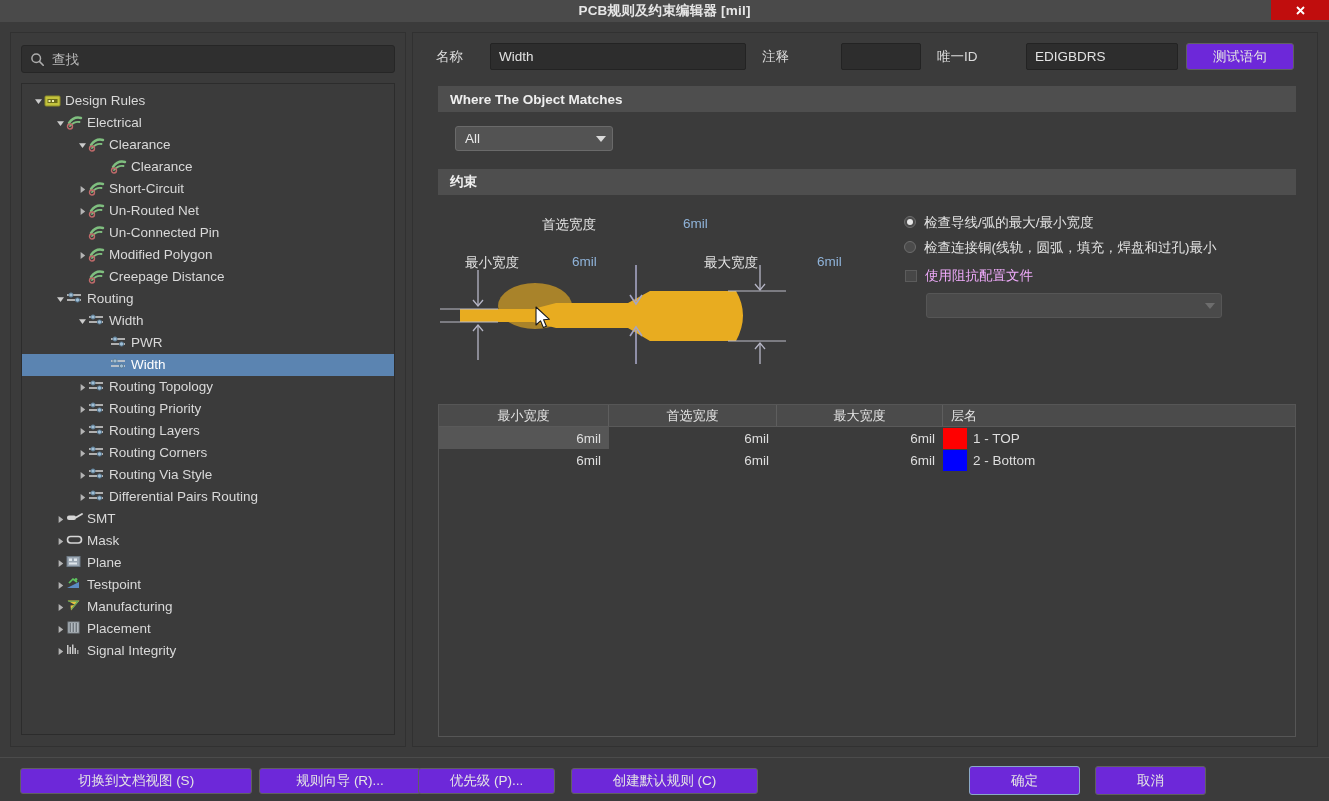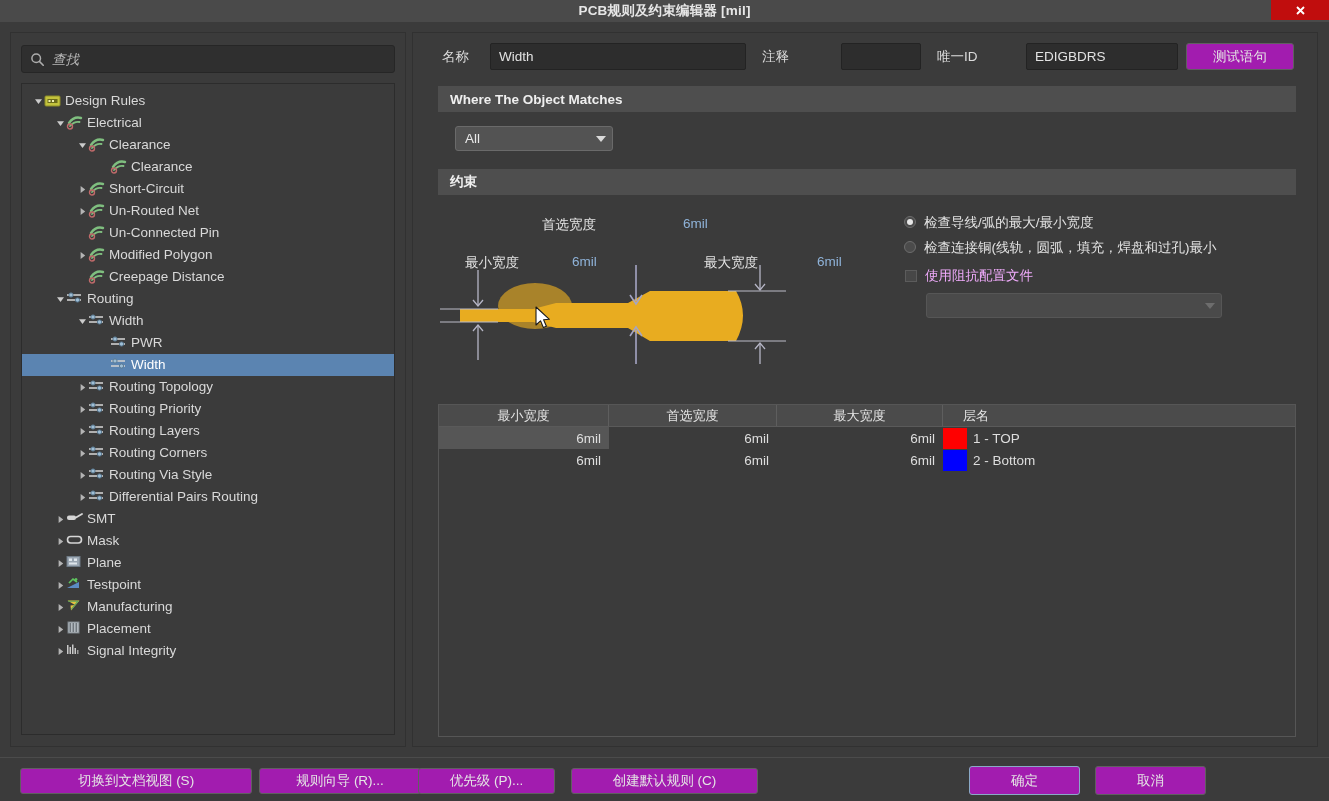--- a/index.html
+++ b/index.html
@@ -37,21 +37,21 @@
     box-sizing:border-box;
   }
   .search{
     position:absolute;left:10px;top:12px;width:374px;height:28px;
     background:#2f2f2f;border:1px solid #262626;border-radius:3px;
     box-sizing:border-box;display:flex;align-items:center;padding:0 8px;
   }
   .search .mag{width:15px;height:15px;flex:none;margin-right:7px;opacity:.8;}
   .search input{
     background:transparent;border:0;outline:0;color:#5eead4;
-    font-family:inherit;font-size:13.5px;width:100%;padding:0;font-style:italic;
+    font-family:inherit;font-size:13.5px;width:100%;padding:0;
   }
   .search input::placeholder{color:#b9b9b9;}
   .tree{
     position:absolute;left:10px;top:50px;width:374px;height:652px;
     background:#3b3b3b;border:1px solid #2c2c2c;box-sizing:border-box;
     overflow:hidden;padding-top:6px;
   }
   .trow{
     position:relative;height:22px;display:flex;align-items:center;
     white-space:nowrap;cursor:default;
@@ -72,21 +72,21 @@
   .lab{position:absolute;font-size:13.5px;color:#dcdcdc;line-height:20px;}
   .tbox{
     position:absolute;background:#2d2d2d;border:1px solid #232323;border-radius:2px;
     box-sizing:border-box;height:27px;display:flex;align-items:center;padding:0 8px;
   }
   .tbox input{
     background:transparent;border:0;outline:0;color:#e2e2e2;
     font-family:inherit;font-size:13.5px;width:100%;padding:0;
   }
   .btn{
-    background:#a21caf;border:1px solid #606060;border-radius:3px;color:#e4e4e4;
+    background:#6d28d9;border:1px solid #606060;border-radius:3px;color:#e4e4e4;
     font-family:inherit;font-size:13.5px;display:flex;align-items:center;justify-content:center;
     cursor:pointer;box-sizing:border-box;
   }
 
   .sectionhdr{
     position:absolute;left:25px;width:858px;height:26px;
     background:#4e4e4e;display:flex;align-items:center;padding-left:12px;
     box-sizing:border-box;font-weight:bold;font-size:13.5px;color:#efefef;
   }
   .combo{
@@ -123,21 +123,21 @@
   
   .tblwrap{
     position:absolute;left:25px;top:371px;width:858px;height:333px;
     border:1px solid #565656;background:#3b3b3b;box-sizing:border-box;overflow:hidden;
   }
   .thead{display:flex;height:21px;background:#4b4b4b;border-bottom:1px solid #5a5a5a;}
   .th{
     font-size:13px;color:#e7e7e7;display:flex;align-items:center;justify-content:center;
     border-right:1px solid #5e5e5e;box-sizing:border-box;height:21px;
   }
-  .th.left{justify-content:flex-start;padding-left:8px;margin-left:12px;}
+  .th.left{justify-content:flex-start;padding-left:8px;}
   .trow2{display:flex;height:22px;align-items:center;}
   .td{font-size:13.5px;color:#dedede;box-sizing:border-box;display:flex;align-items:center;}
   .td.num{justify-content:flex-end;padding-right:8px;}
   .swatch{width:24px;height:21px;flex:none;}
   .td.layer{padding-left:6px;}
 
   
   .bottombar{position:absolute;left:0;top:757px;width:1329px;height:44px;background:#3b3b3b;border-top:1px solid #4b4b4b;}
 </style>
 </head>
@@ -493,21 +493,21 @@
               <rect x="11" y="7" width="1.5" height="4" fill="#9a9a9a"></rect>
             </svg></span>
           <span class="lbl">Signal Integrity</span>
         </div>
       </div>
   </div>
 
   <div class="rightpane">
 
     <div class="fieldrow">
-      <div class="lab" style="left:29px;top:14px;">名称</div>
+      <div class="lab" style="left:23px;top:14px;">名称</div>
       <div class="tbox" style="left:77px;top:10px;width:256px;">
         <input type="text" value="Width" style="">
       </div>
       <div class="lab" style="left:349px;top:14px;">注释</div>
       <div class="tbox" style="left:428px;top:10px;width:80px;">
         <input type="text" value="" style="">
       </div>
       <div class="lab" style="left:524px;top:14px;">唯一ID</div>
       <div class="tbox" style="left:613px;top:10px;width:152px;">
         <input type="text" value="EDIGBDRS" style="">

